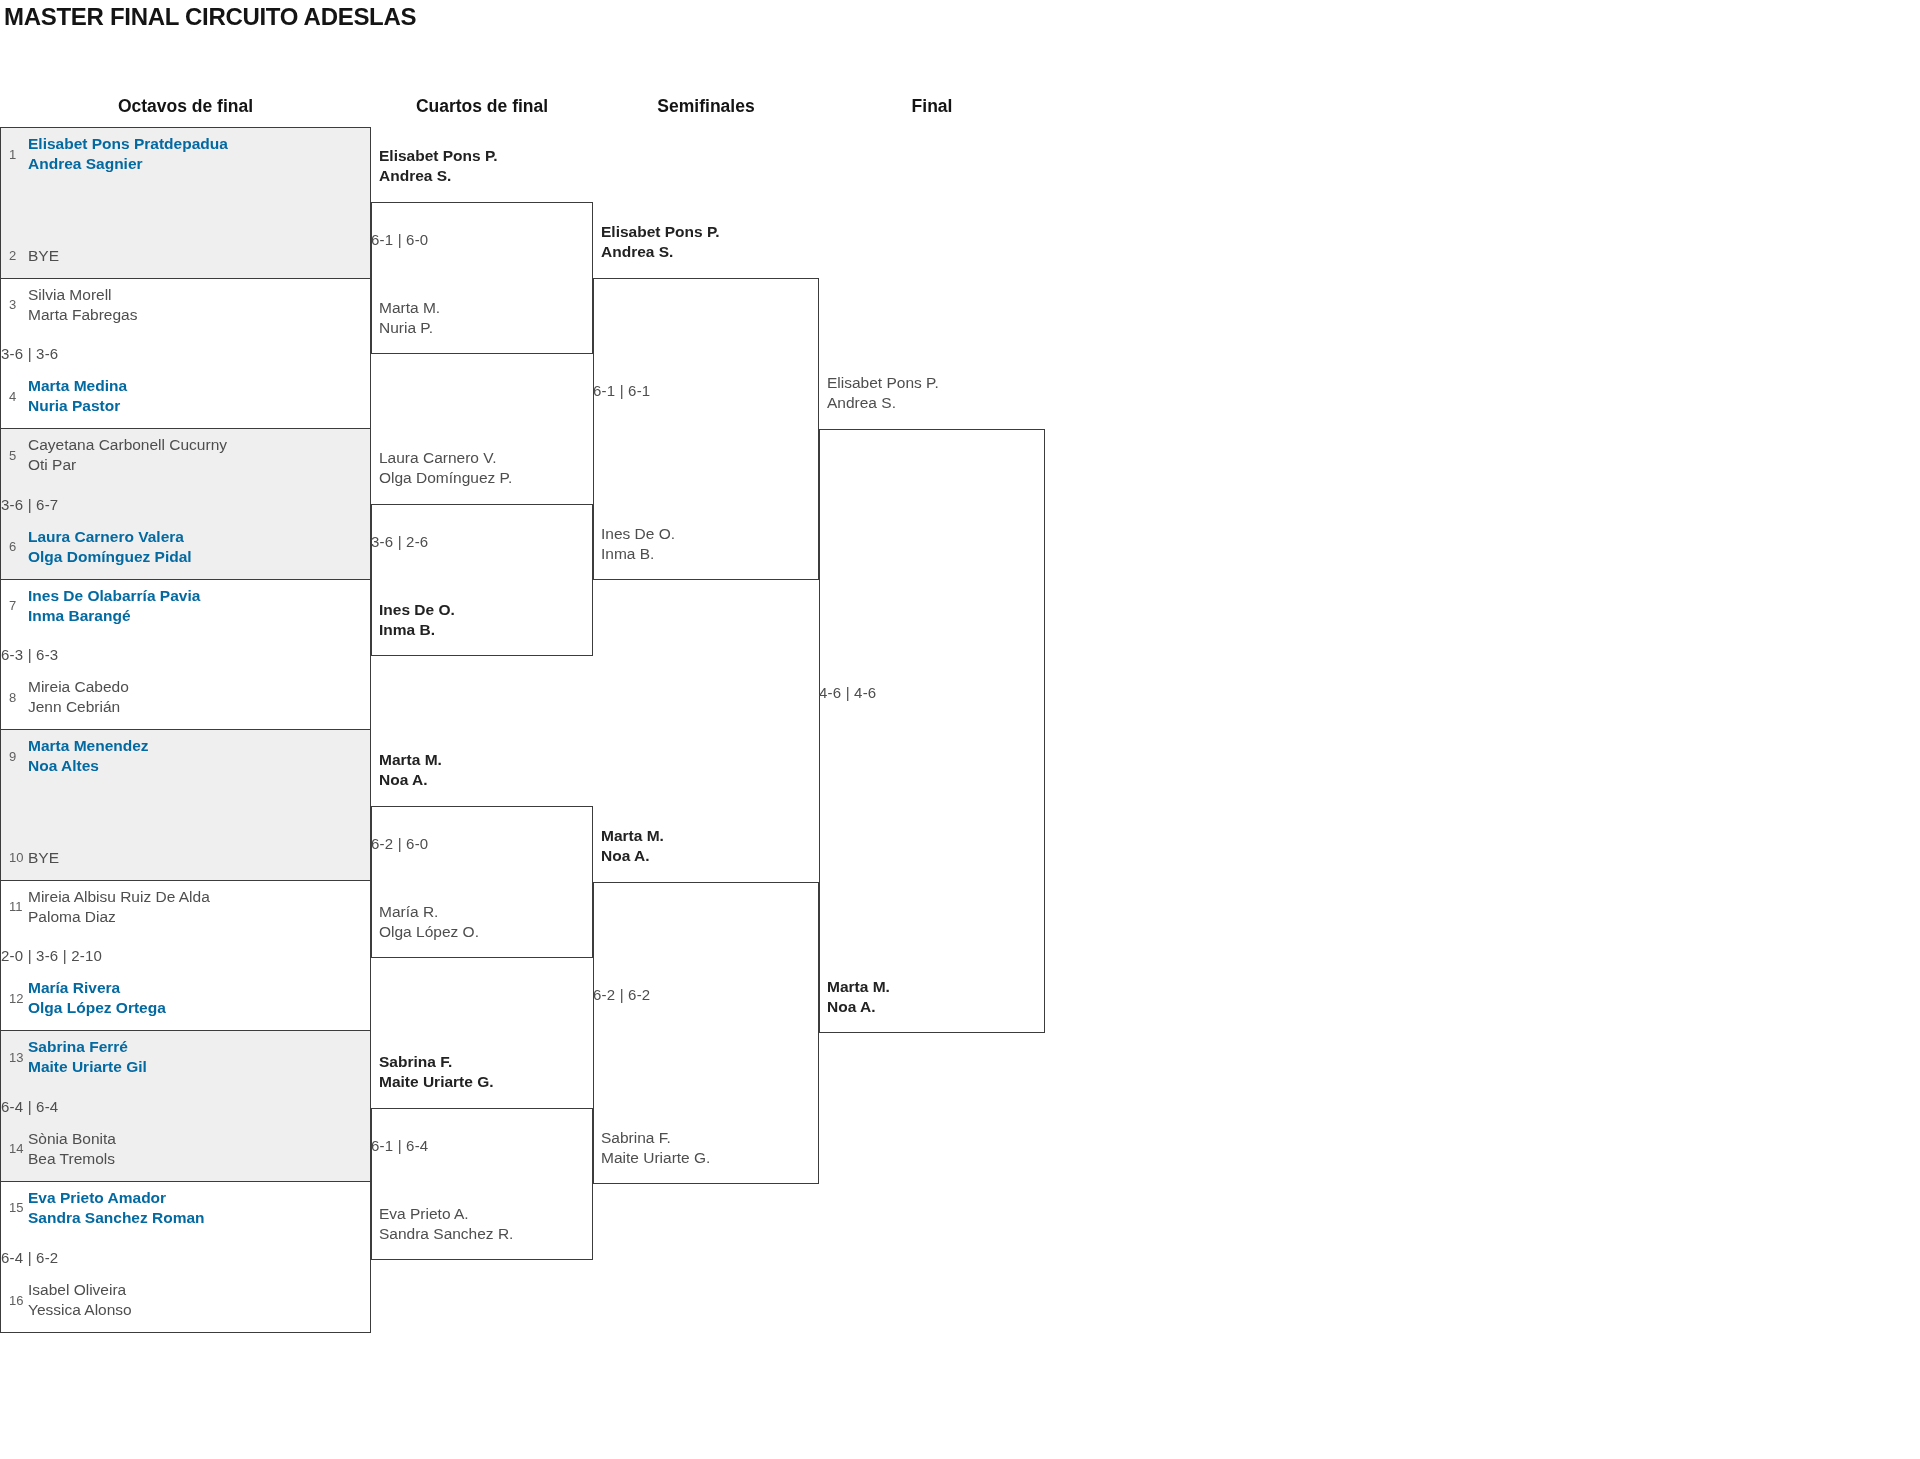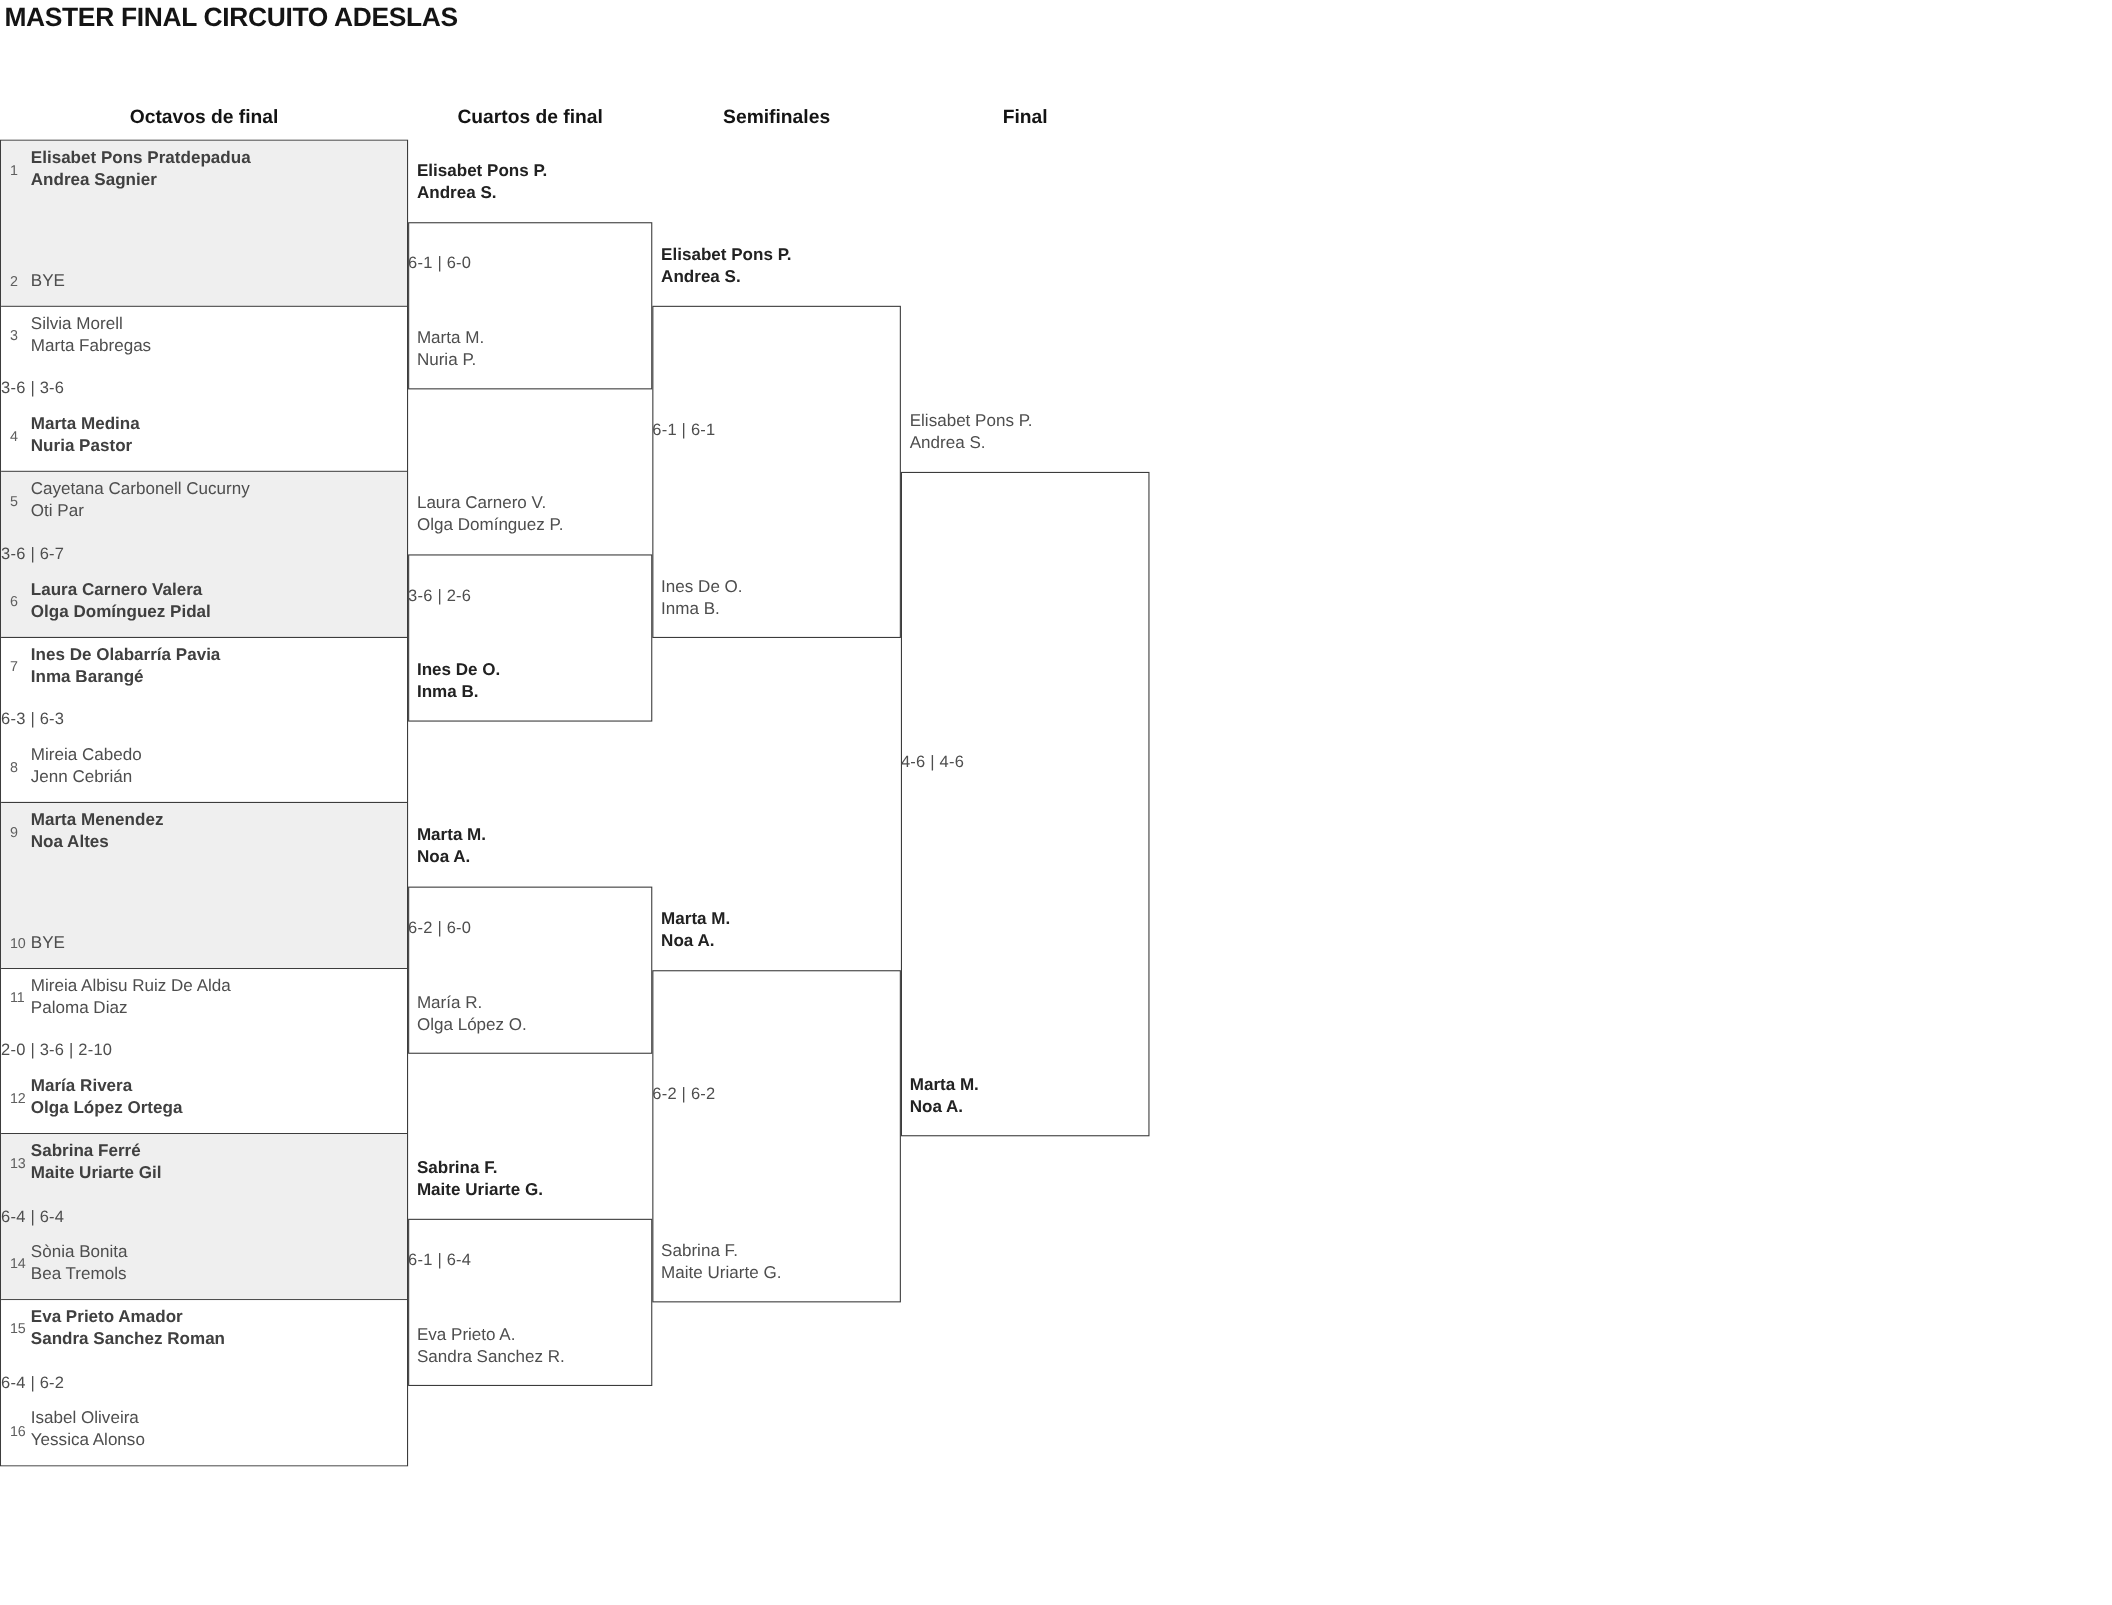--- a/index.html
+++ b/index.html
@@ -29,21 +29,21 @@
   .round-header { position:absolute; top:96px; height:24px; text-align:center;
     font-size:17.5px; font-weight:600; color:#141414; }
   
   .box { position:absolute; border:1.5px solid #3c3c3c; background:transparent; }
   .score { position:absolute; text-align:left; font-size:15px; color:#4e4e4e; letter-spacing:0.2px; }
   .score:empty { display:none; }
   .team { display:flex; align-items:center; }
   .team .seed { width:21px; flex:0 0 21px; font-size:13px; color:#5f5f5f; text-align:left; padding-left:2px; }
   .team .names { flex:1; font-size:15.5px; line-height:20px; color:#4e4e4e; }
   .team .names div:empty { display:none; }
-  .team.winner .names { font-weight:bold; color:#404040; }
+  .team.winner .names { font-weight:bold; color:#0369a1; }
   
   .octavos-col { position:absolute; left:0; top:127px; width:371px; border:1.5px solid #3c3c3c; background:#fff; }
   .o-match { position:relative; height:150.5px; border-bottom:1.5px solid #3c3c3c; background:#ffffff; }
   .o-match:last-child { border-bottom:none; }
   .o-match.shaded { background:#efefef; }
   .o-match .team-top    { position:absolute; left:6px; right:6px; top:6px; }
   .o-match .team-bottom { position:absolute; left:6px; right:6px; bottom:12px; }
   .o-match .score { left:0; right:0; top:50%; transform:translateY(-50%); }
   
   .label { position:absolute; width:212px; height:40px; display:flex; flex-direction:column; justify-content:flex-end;

